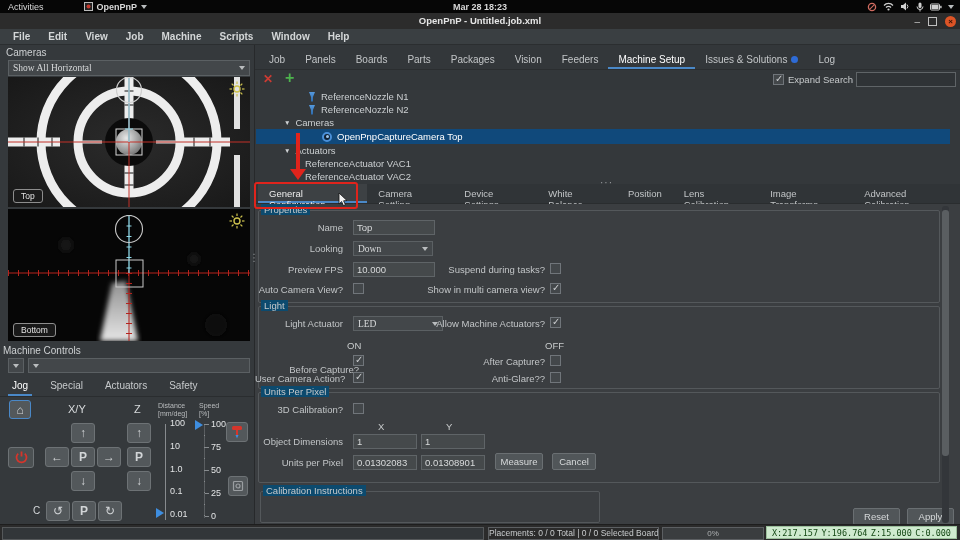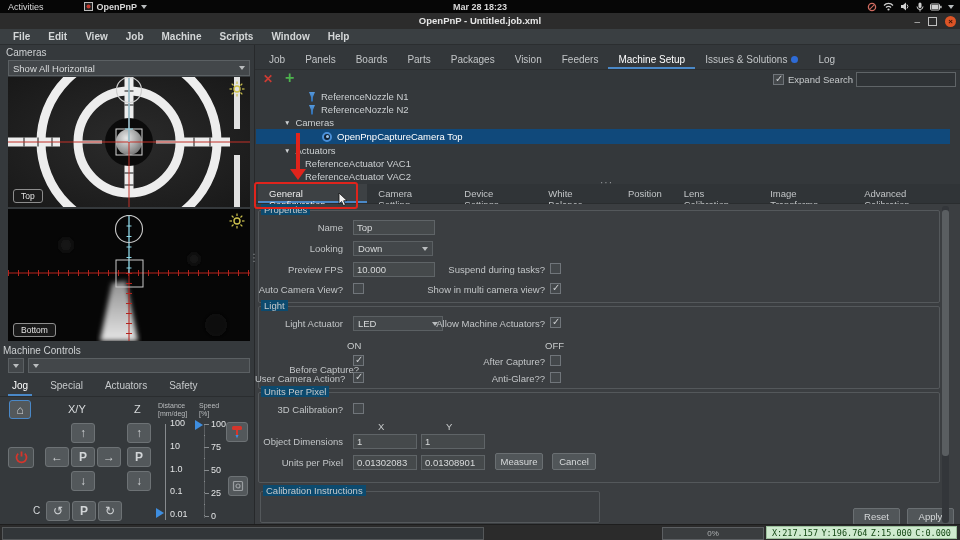--- a/index.html
+++ b/index.html
@@ -17,21 +17,21 @@
   #wtitle{position:absolute;left:0;right:0;top:2px;text-align:center;font-size:9.5px;font-weight:bold;color:#e6e6e6;}
   #wctl{position:absolute;right:4px;top:1px;display:flex;align-items:center;gap:8px;height:14px;}
   #wclose{width:11px;height:11px;border-radius:50%;background:#dd5426;color:#3a1104;font-size:8px;line-height:11px;text-align:center;font-weight:bold;}
   
   #menubar{left:0;top:29px;width:960px;height:16px;background:#3a3f42;border-bottom:1px solid #2b2e30;display:flex;align-items:center;padding-left:4px;box-sizing:border-box;}
   .menu-item{font-size:10px;padding:0 9px;color:#d4d7d8;font-weight:bold;}
   
   #left-panel{left:0;top:45px;width:254px;height:479px;background:#35393c;border-right:1px solid #27292b;}
   .sec-title{font-size:10px;color:#ced1d3;}
   .combo{background:#43474a;border:1px solid #5b6063;color:#d8dadb;font-size:9.5px;display:flex;align-items:center;padding:0 4px;box-sizing:border-box;}
-  .combo .tx{flex:1;white-space:nowrap;overflow:hidden;}
+  .combo .tx{flex:1;white-space:nowrap;overflow:hidden;font-family:Liberation Serif, serif;}
   .caret{width:0;height:0;border-left:3.5px solid transparent;border-right:3.5px solid transparent;border-top:4px solid #b9bcbe;}
   .camview{position:absolute;left:8px;width:242px;background:#000;overflow:hidden;}
   .cam-badge{position:absolute;left:5px;bottom:4px;background:rgba(28,28,28,.88);border:1px solid #8d8d8d;border-radius:3px;color:#e2e2e2;font-size:8.5px;padding:1px 7px;}
   .sun{position:absolute;right:5px;top:4px;}
   
   .mc-tab{font-size:10px;color:#c7cacc;padding:1px 4px 3px 4px;margin-right:14px;}
   .mc-tab.active{color:#fff;border-bottom:2px solid #4a88c7;}
   .jbtn{position:absolute;background:#53585b;border:1px solid #6d7275;border-radius:3px;color:#d2d5d7;
         display:flex;align-items:center;justify-content:center;font-size:12px;box-sizing:border-box;}
   .axlbl{position:absolute;font-size:11px;color:#d7dadc;}
@@ -487,20 +487,21 @@
 
 <div class="abs anno" id="anno-stem"></div>
 <div class="abs anno" id="anno-head"></div>
 <div class="abs anno" id="anno-box"></div>
 <svg class="abs anno" style="left:338px;top:193px;" width="12" height="14" viewBox="0 0 12 14">
   <polygon points="1,0 1,11 3.6,8.6 5.4,12.6 7.4,11.7 5.6,7.8 9,7.6" fill="#f2f2f2" stroke="#111" stroke-width="0.8"></polygon>
 </svg>
 
 <div id="statusbar" class="abs">
   <div id="status-msg"></div>
+  <div id="placements">Placements: 0 / 0 Total | 0 / 0 Selected Board</div>
   <div id="progress"><span>0%</span></div>
   <div id="coords">
     <span>X:217.157</span>
     <span>Y:196.764</span>
     <span>Z:15.000</span>
     <span>C:0.000</span>
   </div>
 </div>
 
 </body></html>

